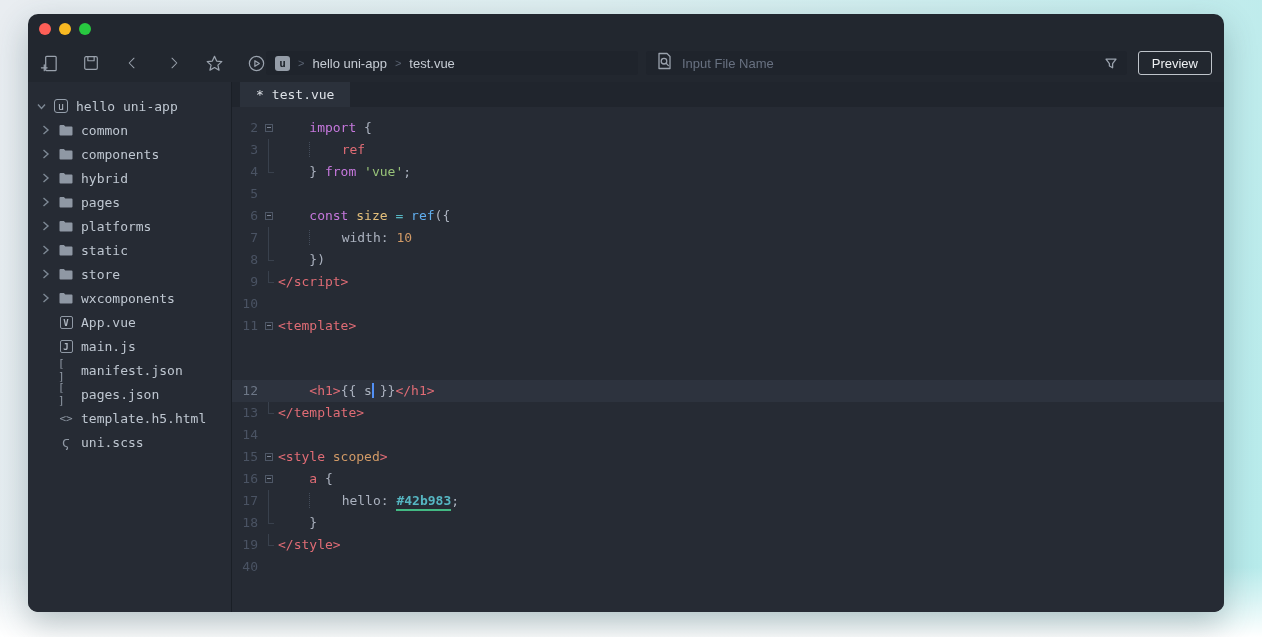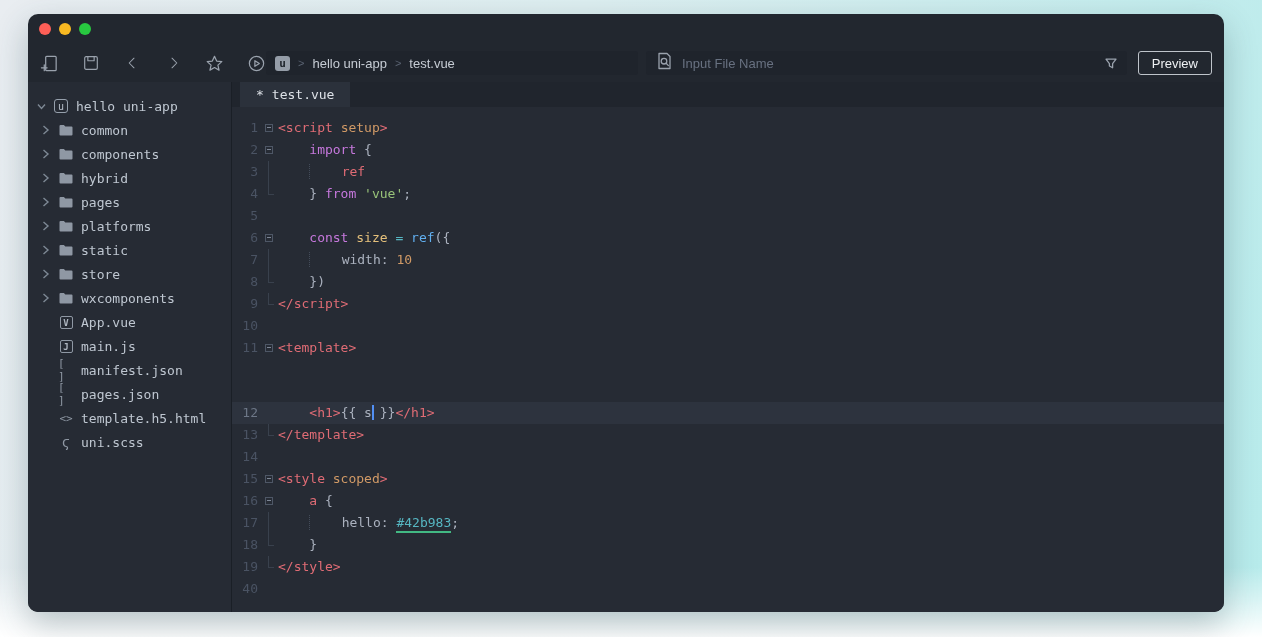--- a/index.html
+++ b/index.html
@@ -72,21 +72,21 @@
   .tok-pln{color:#abb2bf;}
   .tok-tag{color:#e06c75;}
   .tok-attr{color:#d19a66;}
   .tok-kw{color:#c678dd;}
   .tok-str{color:#98c379;}
   .tok-num{color:#d19a66;}
   .tok-var{color:#e5c07b;}
   .tok-op{color:#56b6c2;}
   .tok-fn{color:#61afef;}
   .tok-guide{border-left:1px dotted #434c5a;}
-  .tok-colorval{color:#56b6c2;border-bottom:2px solid #42b983;padding-bottom:1px;}
+  .tok-colorval{color:#56b6c2;border-bottom:2px solid #42b983;padding-bottom:1px;font-weight:bold;}
   .tok-cursor{display:inline-block;width:2px;height:15px;background:#5290f5;vertical-align:text-bottom;margin-right:-2px;}
 </style>
 </head>
 <body>
 
 <div class="window">
 
   <div class="titlebar">
     <span class="dot" id="dot-0" style="background: rgb(254, 95, 87);"></span>
     <span class="dot" id="dot-1" style="background: rgb(248, 185, 34);"></span>
@@ -322,21 +322,20 @@
     </div>
 
     <div class="editor">
       <div class="tabbar">
         <div class="tab">
           <span>*</span>
           <span>test.vue</span>
         </div>
       </div>
       <div class="code" id="code-area">
-          <div class="code-line"><span class="lnum">1</span><span class="gut fold"></span><span class="tok-tag">&lt;script</span><span class="tok-pln"> </span><span class="tok-attr">setup</span><span class="tok-tag">&gt;</span></div>
           <div class="code-line"><span class="lnum">2</span><span class="gut fold"></span><span class="tok-pln">    </span><span class="tok-kw">import</span><span class="tok-pln"> {</span></div>
           <div class="code-line"><span class="lnum">3</span><span class="gut bar"></span><span class="tok-pln">    </span><span class="tok-guide">    </span><span class="tok-tag">ref</span></div>
           <div class="code-line"><span class="lnum">4</span><span class="gut corner"></span><span class="tok-pln">    } </span><span class="tok-kw">from</span><span class="tok-pln"> </span><span class="tok-str">'vue'</span><span class="tok-pln">;</span></div>
           <div class="code-line"><span class="lnum">5</span><span class="gut "></span></div>
           <div class="code-line"><span class="lnum">6</span><span class="gut fold"></span><span class="tok-pln">    </span><span class="tok-kw">const</span><span class="tok-pln"> </span><span class="tok-var">size</span><span class="tok-pln"> </span><span class="tok-op">=</span><span class="tok-pln"> </span><span class="tok-fn">ref</span><span class="tok-pln">({</span></div>
           <div class="code-line"><span class="lnum">7</span><span class="gut bar"></span><span class="tok-pln">    </span><span class="tok-guide">    </span><span class="tok-pln">width</span><span class="tok-pln">: </span><span class="tok-num">10</span></div>
           <div class="code-line"><span class="lnum">8</span><span class="gut corner"></span><span class="tok-pln">    })</span></div>
           <div class="code-line"><span class="lnum">9</span><span class="gut corner"></span><span class="tok-tag">&lt;/script&gt;</span></div>
           <div class="code-line"><span class="lnum">10</span><span class="gut "></span></div>
           <div class="code-line"><span class="lnum">11</span><span class="gut fold"></span><span class="tok-tag">&lt;template&gt;</span></div>

